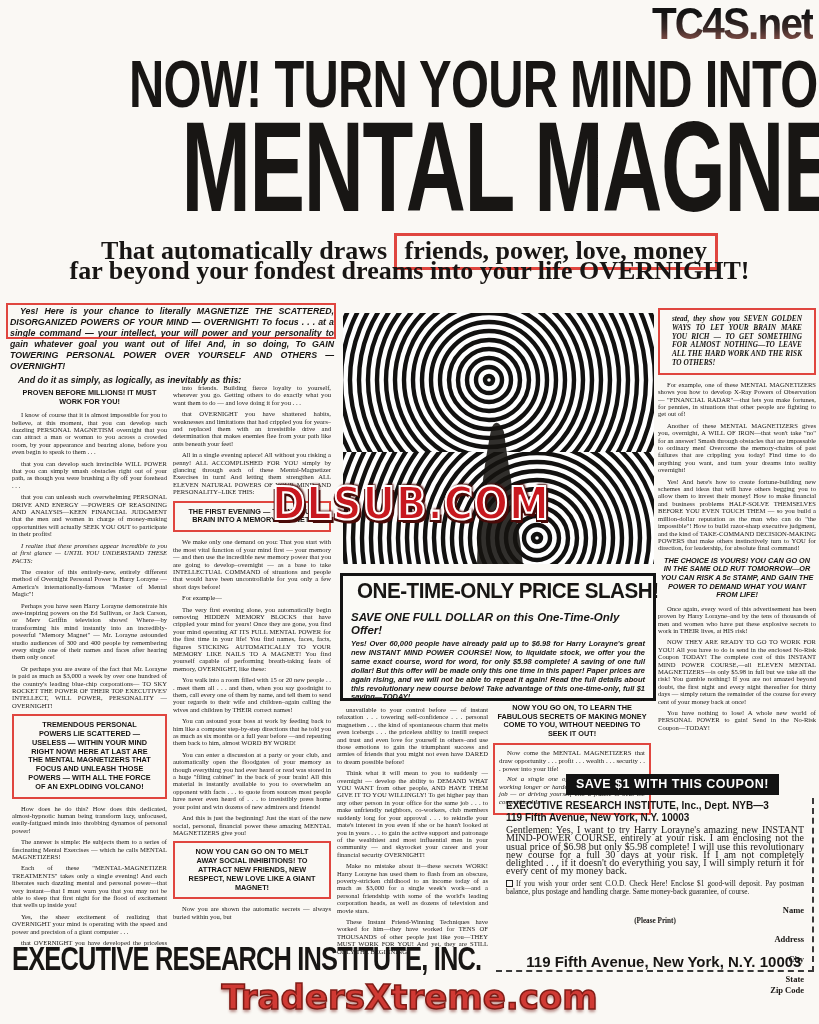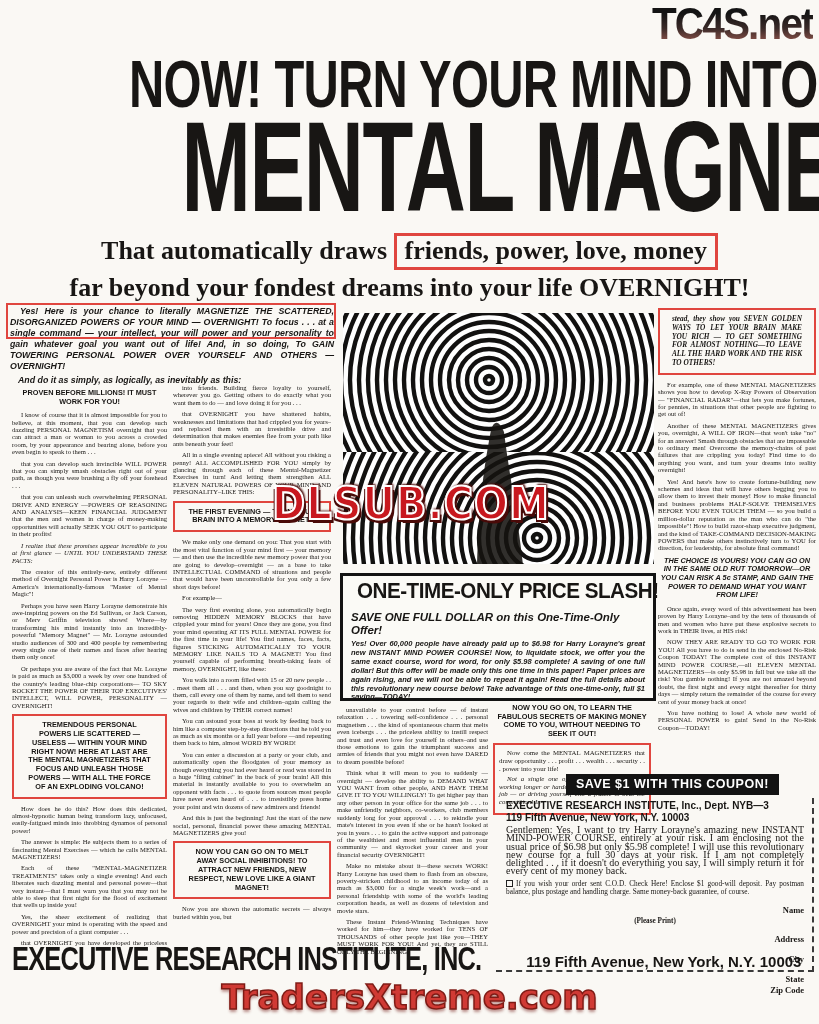--- a/index.html
+++ b/index.html
@@ -27,21 +27,21 @@
 
   
   .h1-line{ position:absolute; top:50px; left:0; right:0; text-align:center; white-space:nowrap; }
   .h1-line > span{ display:inline-block; font-family:"Liberation Sans",sans-serif; font-weight:900;
     font-size:66px; line-height:1; letter-spacing:-1px; transform:scale(.74,1.02); transform-origin:center top; }
   .h2-line{ position:absolute; top:106px; left:0; right:0; text-align:center; white-space:nowrap; }
   .h2-line > span{ display:inline-block; font-family:"Liberation Sans",sans-serif; font-weight:900;
     font-size:126px; line-height:.95; letter-spacing:-2px; transform:scale(.66,1.02); transform-origin:center top; }
   .subhead{ position:absolute; left:0; right:0; text-align:center;
     font-family:"Liberation Serif",serif; font-weight:bold; font-size:26px; line-height:1.1; white-space:nowrap; }
-  .subhead.s1{ top:237px; } .subhead.s2{ top:274px; }
+  .subhead.s1{ top:237px; } .subhead.s2{ top:257px; }
   .boxed-phrase{ border:3px solid var(--red); padding:0 8px 2px 8px; }
 
   
   .intro{ position:absolute; left:10px; top:306px; width:324px;
     font-family:"Liberation Sans",sans-serif; font-weight:bold; font-style:italic;
     font-size:8.8px; line-height:11px; text-align:justify; }
   .intro .tag{ font-style:italic; margin-top:3px; text-indent:8px; text-align:left; }
   .intro-overlay{ position:absolute; left:6px; top:303px; width:330px; height:36px;
     border:2.5px solid var(--red); pointer-events:none; z-index:5; }
 

